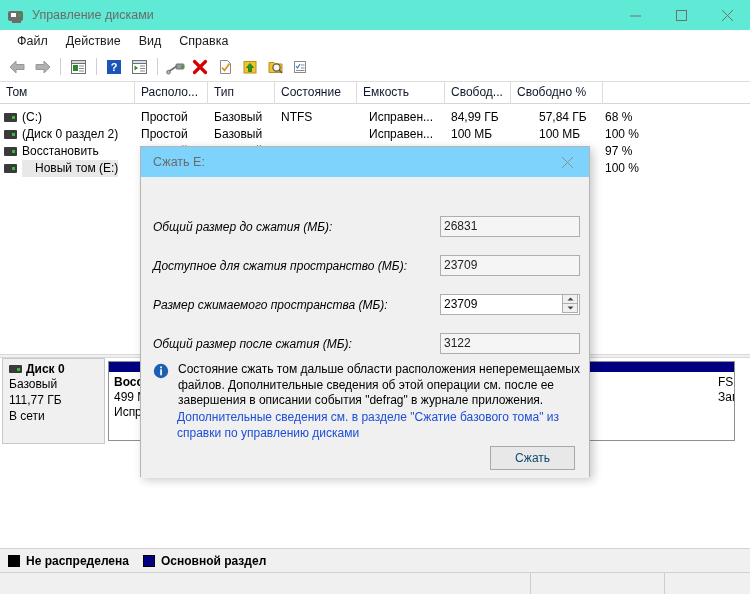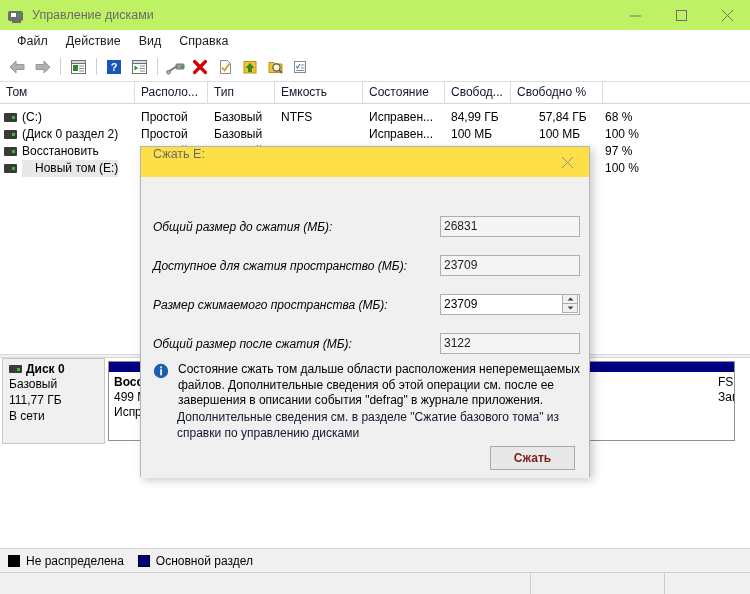--- a/index.html
+++ b/index.html
@@ -15,21 +15,21 @@
   #app {
     position: relative;
     width: 750px; height: 594px;
     background: #ffffff;
   }
 
   
   .titlebar {
     position: absolute; top: 0; left: 0;
     width: 750px; height: 30px;
-    background: #bef264;
+    background: #5eead4;
     display: flex; align-items: center;
   }
   .title-icon {
     margin-left: 8px; margin-right: 7px;
     width: 17px; height: 15px;
     position: relative;
   }
   .ti-body {
     position: absolute; left: 0; top: 3px;
     width: 15px; height: 10px;
@@ -238,21 +238,21 @@
 
   
   .legend {
     position: absolute; top: 548px; left: 0;
     width: 750px; height: 24px;
     background: #f0f0f0;
     border-top: 1px solid #d2d2d2;
     display: flex; align-items: center;
     padding-left: 8px;
   }
-  .legend-item { display: flex; align-items: center; margin-right: 14px; }
+  .legend-item { display: flex; align-items: center; margin-right: 14px; font-weight: bold; }
   .legend-swatch {
     width: 12px; height: 12px;
     margin-right: 6px;
     border: 1px solid #000;
   }
   .legend-label { font-size: 12px; }
 
   
   .statusbar {
     position: absolute; top: 572px; left: 0;
@@ -267,22 +267,22 @@
   .dialog {
     position: absolute;
     left: 140px; top: 146px;
     width: 450px; height: 331px;
     background: #f0f0f0;
     border: 1px solid #b5b5b5;
     box-shadow: 3px 3px 9px rgba(0,0,0,0.22);
   }
   .dlg-title {
     height: 30px;
-    background: #fde047;
-    display: flex; align-items: flex-start;
+    background: #7dd3fc;
+    display: flex; align-items: center;
     position: relative;
   }
   .dlg-title-text {
     margin-left: 12px;
     font-size: 12.5px;
     color: #6b6b6b;
   }
   .dlg-close {
     position: absolute; right: 0; top: 0;
     width: 44px; height: 30px;
@@ -339,35 +339,34 @@
   .info-icon {
     width: 16px; height: 16px; flex: none;
     margin-right: 9px; margin-top: 1px;
   }
   .info-text {
     font-size: 12px; line-height: 15.5px; color: #000;
   }
   .help-text {
     position: absolute; left: 36px; top: 222px;
     width: 400px;
-    font-size: 12px; line-height: 16px; color: #0f172a;
+    font-size: 12px; line-height: 16px; color: #1d4ed8;
   }
   .dlg-buttons {
     position: absolute; right: 14px; top: 273px;
     display: flex;
   }
   .dlg-btn {
     width: 85px; height: 24px;
     border: 1px solid #a9a9a9;
     background: #e8e8e8;
     font-size: 12px;
     display: flex; align-items: center; justify-content: center;
     margin-left: 14px;
-    color: #7f1d1d;
-    font-weight: bold;
+    color: #0c4a6e;
   }
 </style>
 </head>
 <body>
 
 <div id="app">
 
   <div class="titlebar">
     <div class="title-icon">
       <div class="ti-body"></div>
@@ -485,22 +484,22 @@
         <line x1="4" y1="11.5" x2="12.5" y2="11.5" stroke="#8a8a8a"></line>
       </svg>
     </div>
   </div>
 
   <div class="vol-pane">
     <div class="vol-header">
       <div class="vh-cell" style="width:135px">Том</div>
       <div class="vh-cell" style="width:73px">Располо...</div>
       <div class="vh-cell" style="width:67px">Тип</div>
+      <div class="vh-cell" style="width:82px">Состояние</div>
       <div class="vh-cell" style="width:88px">Емкость</div>
-      <div class="vh-cell" style="width:82px">Состояние</div>
       <div class="vh-cell" style="width:66px">Свобод...</div>
       <div class="vh-cell" style="width:92px">Свободно %</div>
       <div class="vh-cell" style="width:59px;border-right:none"></div>
     </div>
     <div class="vol-rows">
 
       <div class="vol-row" style="margin-top:5px">
         <div class="vr-cell first" style="width:135px">
           <span class="vol-ico"></span>
           <span class="lbl">(C:)</span>

